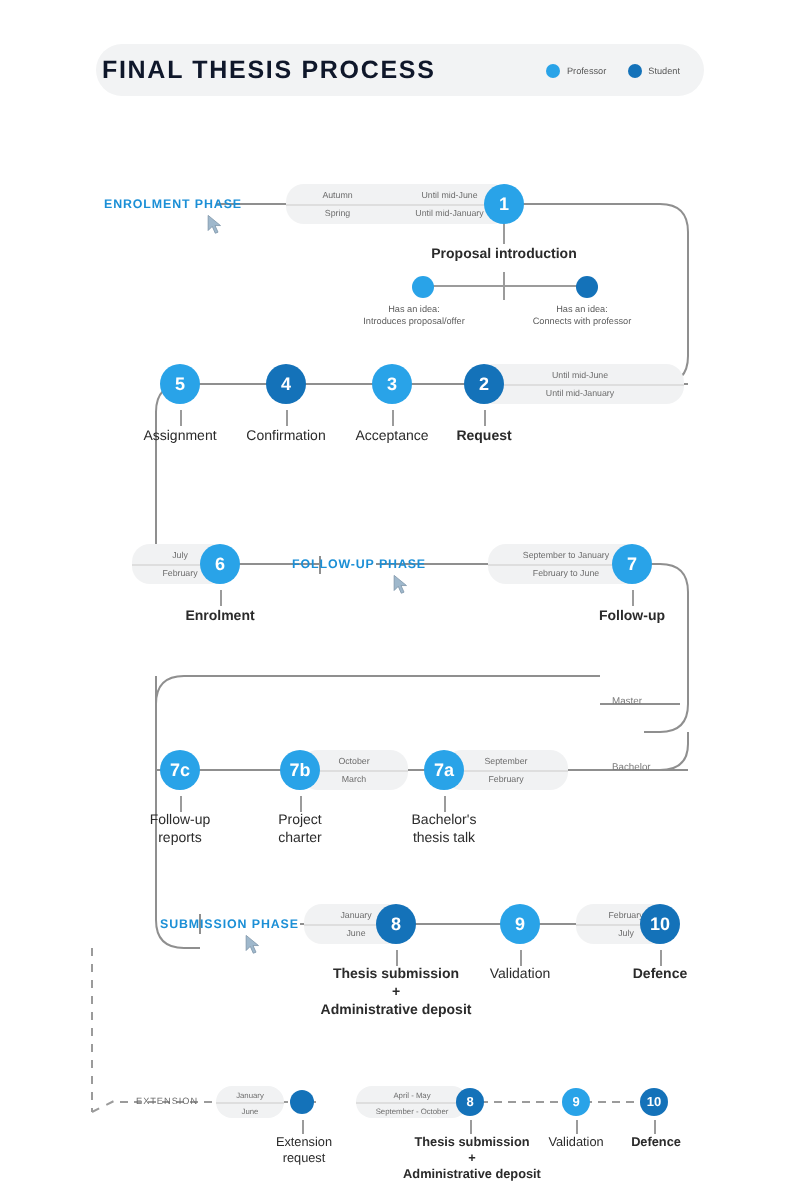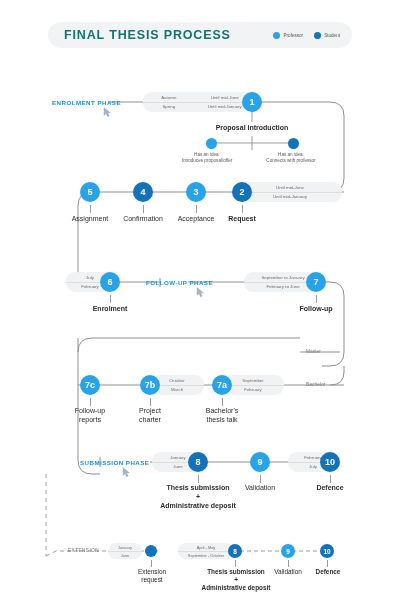--- a/index.html
+++ b/index.html
@@ -14,23 +14,23 @@
   .canvas{position:absolute;inset:0;}
   svg.lines{position:absolute;left:0;top:0;width:400px;height:600px;pointer-events:none;}
 
   
   .titlebar{
     position:absolute;left:48px;top:22px;width:304px;height:26px;
     background:#f2f3f4;border-radius:13px;
     display:flex;align-items:center;
   }
   .title{
-    margin-left:16px;
+    margin-left:3px;
     font-size:12.5px;font-weight:bold;letter-spacing:.85px;
-    color:#0f766e;
+    color:#0f172a;
     white-space:nowrap;
   }
   .legend{
     position:absolute;right:12px;top:0;height:26px;
     display:flex;align-items:center;gap:11px;
   }
   .legend .item{display:flex;align-items:center;gap:3px;}
   .legend .dot{width:7px;height:7px;border-radius:50%;}
   .legend .lbl{font-size:4.6px;color:#555;white-space:nowrap;}
 

